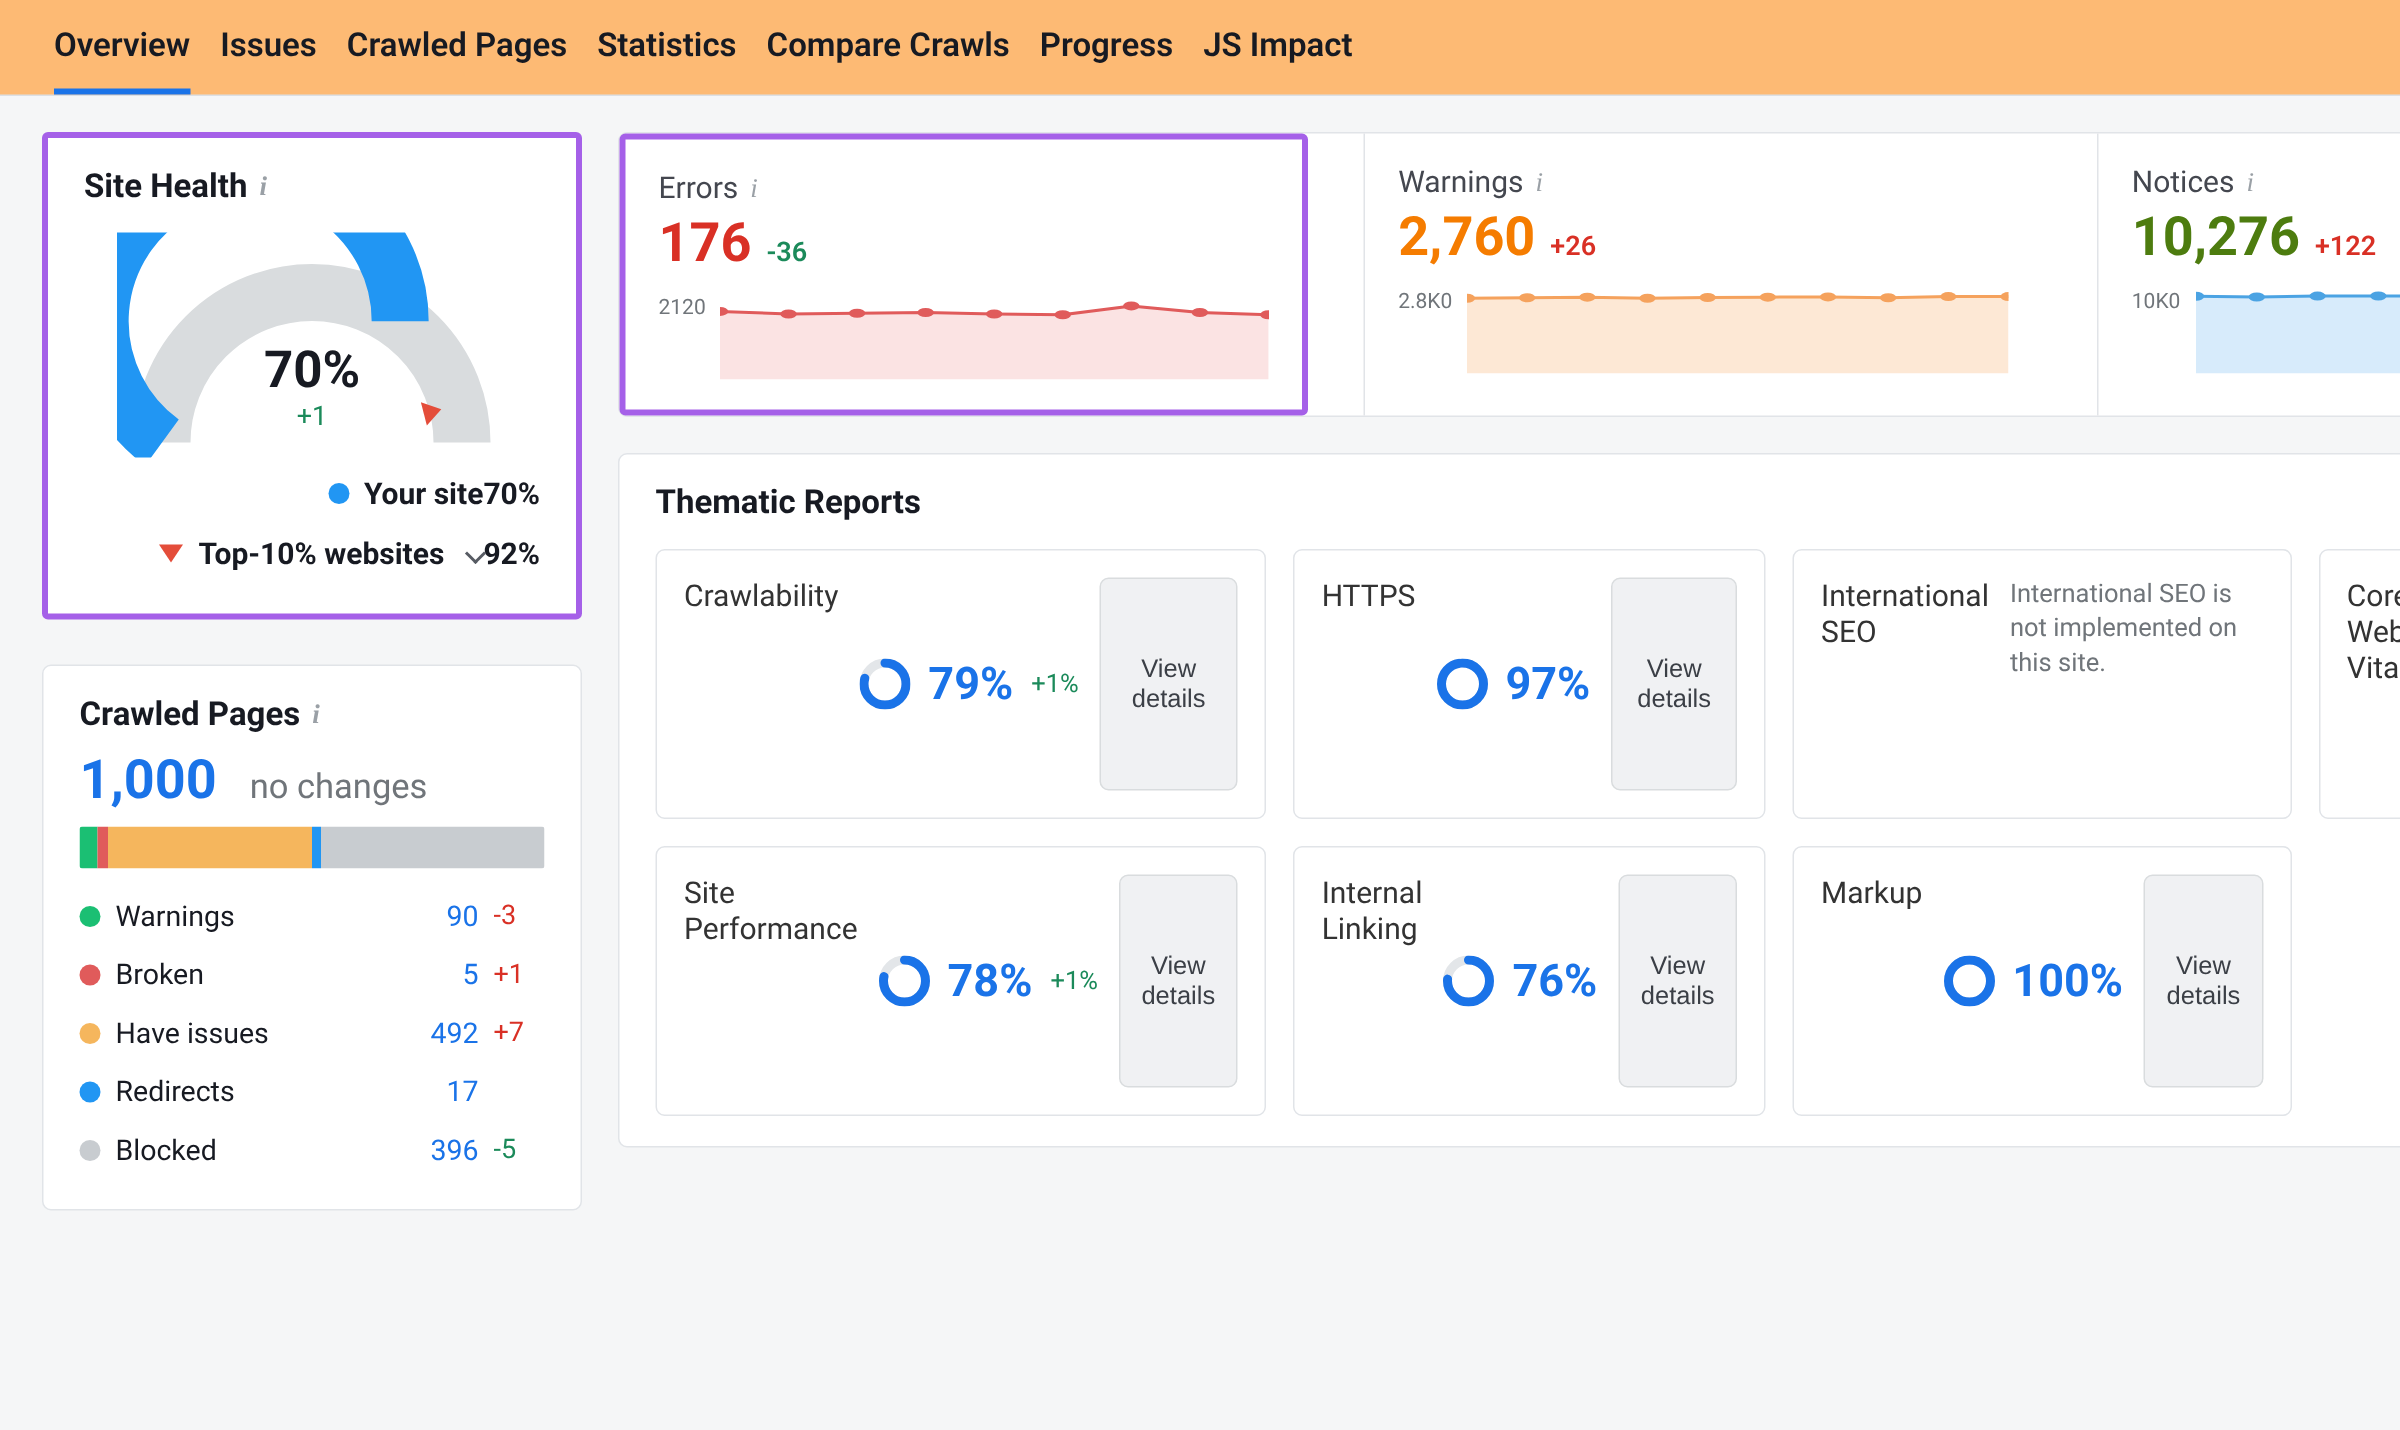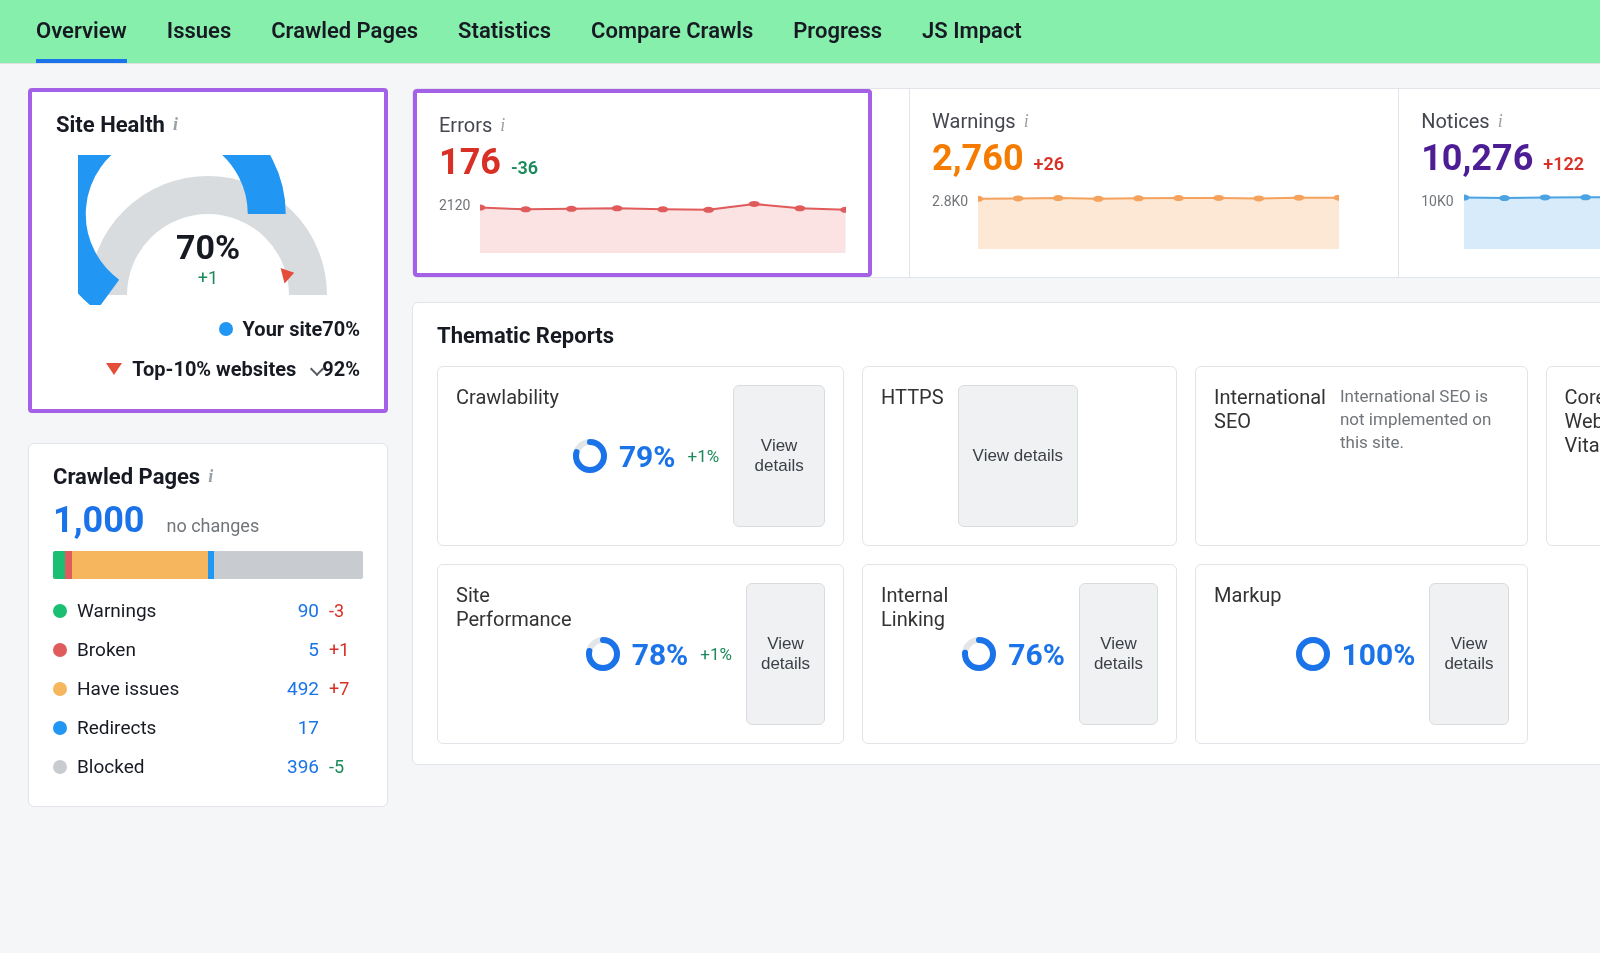--- a/index.html
+++ b/index.html
@@ -4,24 +4,24 @@
 <style>
   * { box-sizing: border-box; margin: 0; padding: 0; }
   body {
     font-family: -apple-system, BlinkMacSystemFont, "Segoe UI", Roboto, Helvetica, Arial, sans-serif;
     background: #f5f6f7;
     color: #171a22;
     font-size: 16px;
   }
   .tabs {
     display: flex;
-    gap: 40px;
+    gap: 20px;
     padding: 18px 36px 0 36px;
     border-bottom: 1px solid #dcdfe3;
-    background: #86efac;
+    background: #fdba74;
   }
   .tab {
     padding-bottom: 16px;
     font-size: 22px;
     font-weight: 600;
     color: #171a22;
     cursor: pointer;
     border-bottom: 4px solid transparent;
   }
   .tab.active { border-bottom-color: #1a73e8; }
@@ -106,21 +106,21 @@
   .metric-value { font-size:36px; font-weight:700; }
   .metric-delta { font-size:18px; font-weight:600; }
   .delta-green { color:#1b8a5a; }
   .delta-red { color:#d93025; }
   .mini-chart { display:flex; align-items:flex-end; gap:10px; margin-top:14px;}
   .mini-axis { display:flex; flex-direction:row; justify-content:space-between; height:56px; font-size:14px; color:#70757a; text-align:right;}
   .mini-svg { flex:1; height:56px; }
   
   .cp-big { display:flex; align-items:baseline; gap:22px; margin-top:10px;}
   .cp-num { font-size:36px; font-weight:700; color:#1a73e8; }
-  .cp-note { font-size:18px; color:#70757a; }
+  .cp-note { font-size:23px; color:#70757a; }
   .stack-bar { display:flex; height:28px; margin-top:10px; border-radius:2px; overflow:hidden;}
   .seg { height:100%; }
   .cp-row { display:flex; align-items:center; gap:10px; font-size:19px; padding:8px 0;}
   .cp-label { flex:1; }
   .cp-val { color:#1a73e8; width:42px; text-align:right;}
   .cp-delta { width:34px; text-align:left; font-size:18px;}
   
   .thematic .card-title { margin-bottom:18px; }
   .thematic-grid {
     display:grid; grid-template-columns:repeat(4,1fr);
@@ -308,21 +308,21 @@
               <circle cx="200" cy="4.74285714285714" r="3" fill="#f5a25d"></circle>
             </svg>
     </div>
         </div>
         <div class="metric">
     <div class="metric-title">
             <span>Notices</span> 
             <span class="info-i">i</span>
           </div>
     <div class="metric-value-row">
-      <span class="metric-value" style="color:#4c1d95">10,276</span>
+      <span class="metric-value" style="color:#4d7c0f">10,276</span>
       <span class="metric-delta delta-red">+122</span>
     </div>
     <div class="mini-chart">
       <div class="mini-axis">
               <span>10K</span>
               <span>0</span>
             </div>
       <svg class="mini-svg" viewBox="0 0 200 56" preserveAspectRatio="none">
               <path d="M 0 4.504854368932037 L 22.22222222222222 5.009708737864074 L 44.44444444444444 4.403883495145635 L 66.66666666666666 4.302912621359226 L 88.88888888888889 4.353398058252424 L 111.11111111111111 4.252427184466022 L 133.33333333333331 4.302912621359226 L 155.55555555555557 4.2019417475728105 L 177.77777777777777 4.151456310679613 L 200 4.121165048543688 L 200 56 L 0 56 Z" fill="#d7ebfb"></path>
               <path d="M 0 4.504854368932037 L 22.22222222222222 5.009708737864074 L 44.44444444444444 4.403883495145635 L 66.66666666666666 4.302912621359226 L 88.88888888888889 4.353398058252424 L 111.11111111111111 4.252427184466022 L 133.33333333333331 4.302912621359226 L 155.55555555555557 4.2019417475728105 L 177.77777777777777 4.151456310679613 L 200 4.121165048543688" stroke="#4ba3e3" stroke-width="2" fill="none"></path>
@@ -351,20 +351,28 @@
     <circle cx="17" cy="17" r="14" stroke="#e3e6e9" stroke-width="6" fill="none"></circle>
     <circle cx="17" cy="17" r="14" stroke="#1a73e8" stroke-width="6" fill="none" stroke-dasharray="87.96459430051421" stroke-dashoffset="18.472564803107982" transform="rotate(-90 17 17)" stroke-linecap="round"></circle>
   </svg>
       <span class="th-pct">79%</span>
       <span class="th-delta">+1%</span>
     </div>
             <button class="btn">View details</button>
           </div>
           <div class="th-card">
             <div class="th-title">HTTPS</div>
+            <div class="th-value-row">
+              <svg class="donut" viewBox="0 0 34 34">
+    <circle cx="17" cy="17" r="14" stroke="#e3e6e9" stroke-width="6" fill="none"></circle>
+    <circle cx="17" cy="17" r="14" stroke="#1a73e8" stroke-width="6" fill="none" stroke-dasharray="87.96459430051421" stroke-dashoffset="2.6389378290154286" transform="rotate(-90 17 17)" stroke-linecap="round"></circle>
+  </svg>
+      <span class="th-pct">97%</span>
+
+    </div>
             <button class="btn">View details</button>
           </div>
           <div class="th-card">
             <div class="th-title">International SEO</div>
             <div class="th-desc">International SEO is not implemented on this site.</div>
           </div>
           <div class="th-card">
             <div class="th-title">Core Web Vitals</div>
             <div class="th-value-row">
               <svg class="donut" viewBox="0 0 34 34">

